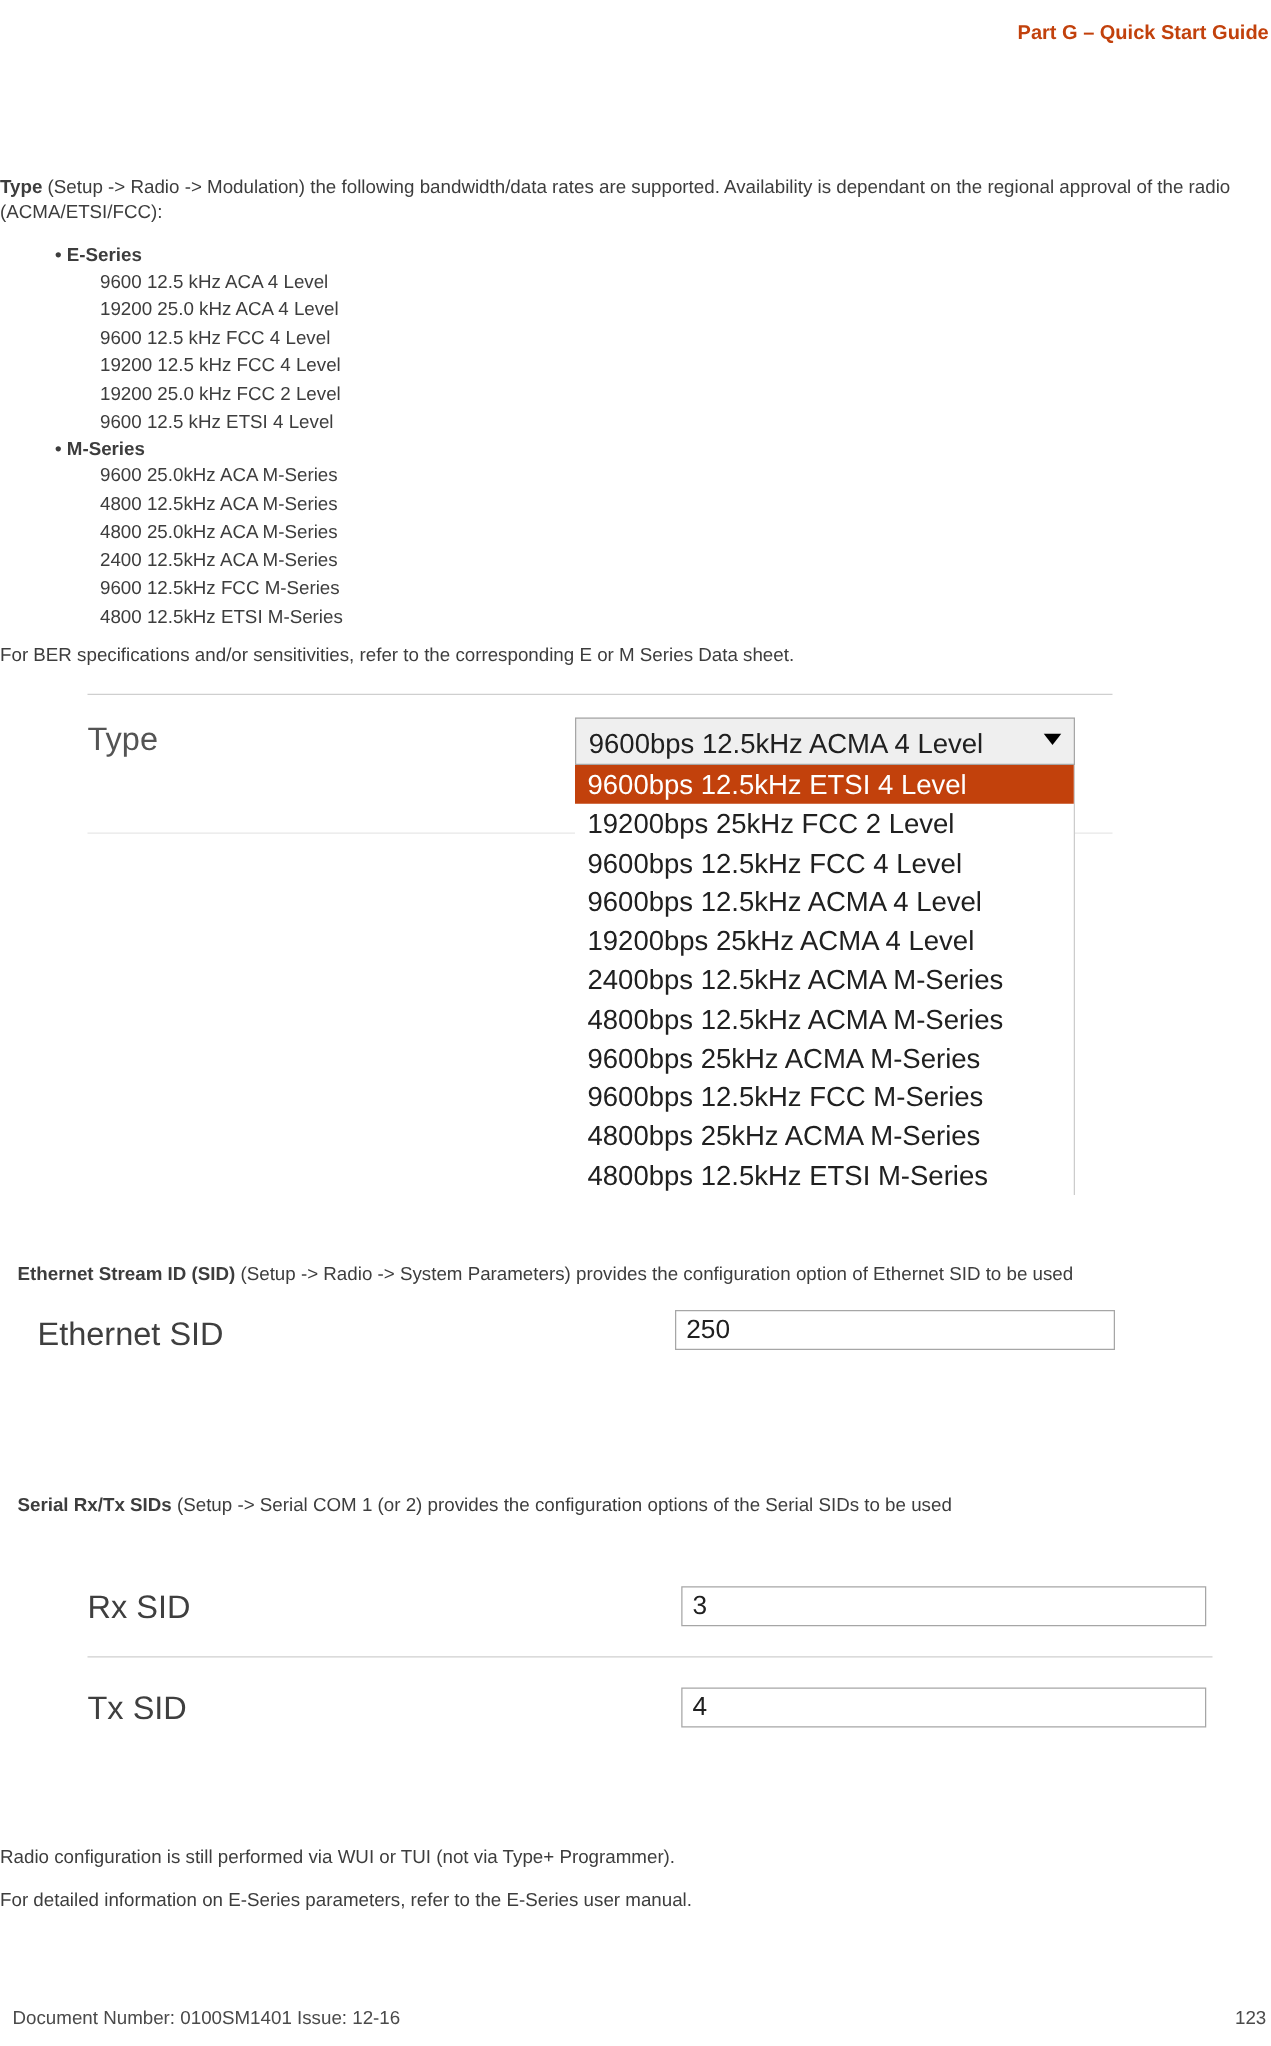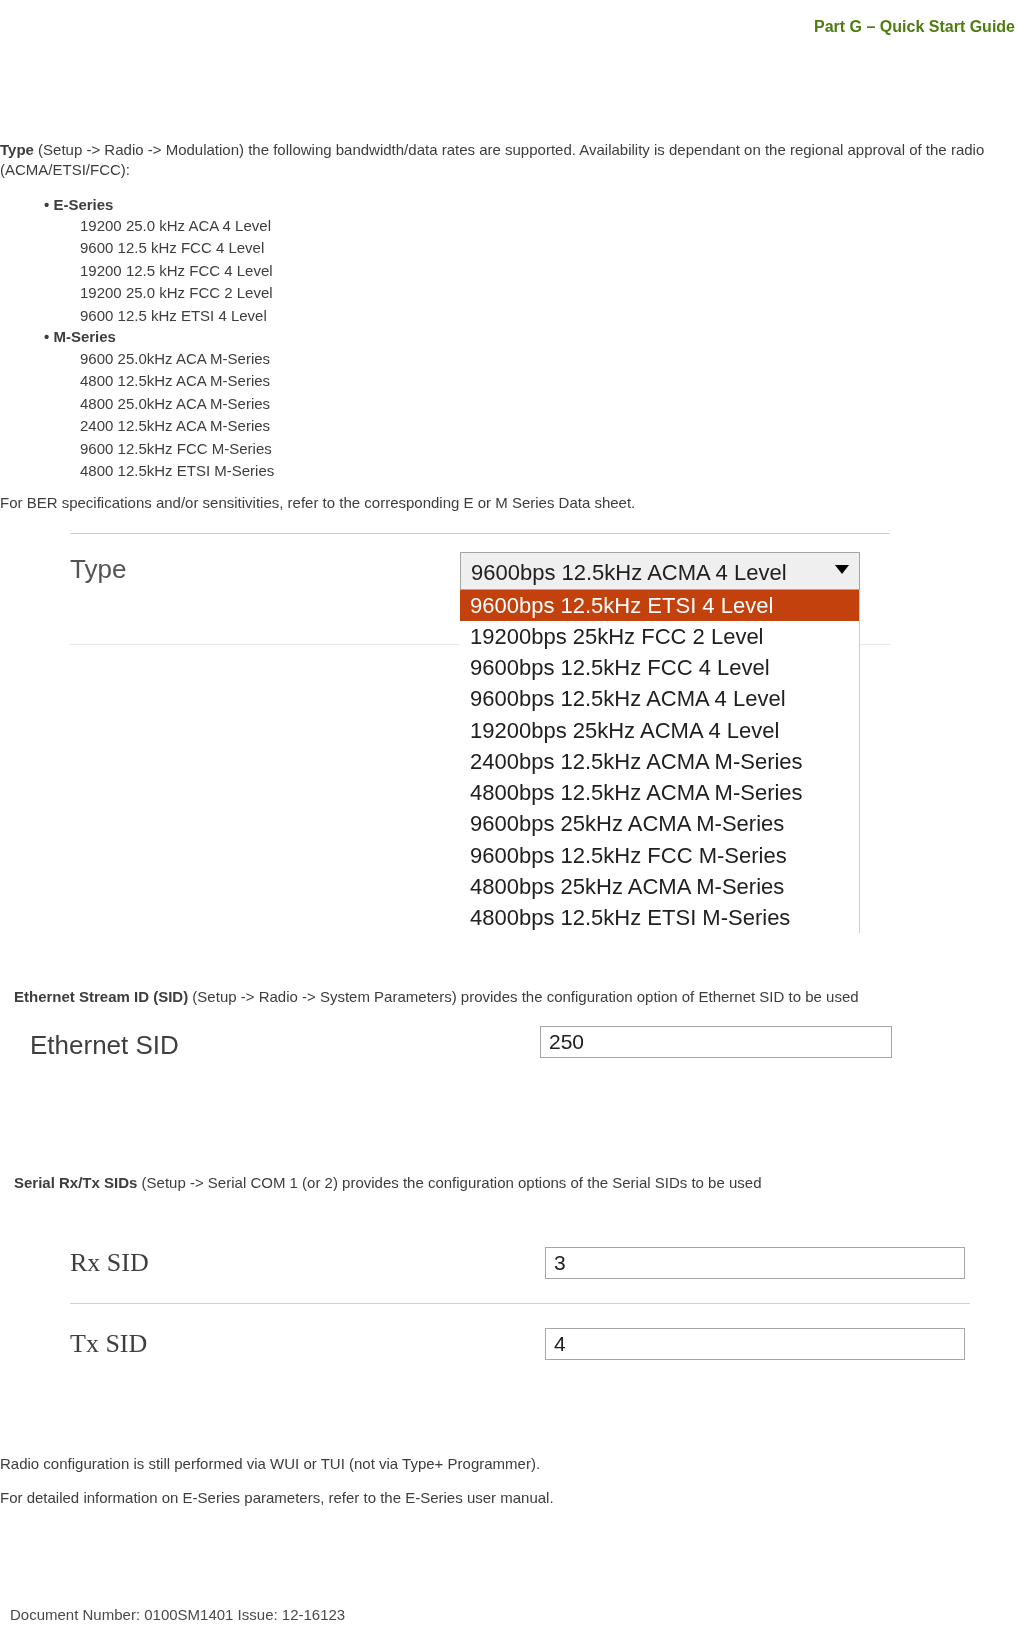--- a/index.html
+++ b/index.html
@@ -16,21 +16,21 @@
     height: 1637px;
     position: relative;
     box-sizing: border-box;
     padding: 20px 0 50px 0;
   }
   .header-right {
     position: absolute;
     right: 2px;
     top: 16px;
     font-weight: 700;
-    color: #4d7c0f;
+    color: #c2410c;
     font-size: 16px;
   }
   .page-content {
     padding-top: 120px;
   }
   p {
     margin: 0 0 14px 0;
   }
   .bold {
     font-weight: 700;
@@ -160,31 +160,32 @@
     flex-direction: row;
     align-items: center;
     height: 80px;
     border-bottom: 1px solid #cfcfcf;
   }
   .sid-row:last-child {
     border-bottom: none;
   }
   .sid-label {
     font-size: 26px;
-    font-family: Liberation Serif, serif;
+    font-family: Liberation Sans, sans-serif;
     color: #3f3f3f;
     flex: 0 0 475px;
   }
 
   .footer {
     position: absolute;
     left: 10px;
     right: 0;
     bottom: 12px;
     display: flex;
+    justify-content: space-between;
     font-size: 15px;
     color: #4a4a4a;
   }
   .footer-right {
     padding-right: 4px;
   }
 </style>
 </head>
 <body>
 
@@ -195,20 +196,21 @@
   <div class="page-content">
 
     <p>
       <span class="bold">Type</span><span> (Setup -&gt; Radio -&gt; Modulation) the following bandwidth/data rates are supported. Availability is dependant on the regional approval of the radio (ACMA/ETSI/FCC):</span>
     </p>
 
     <div class="two-col">
       <div class="col">
         <div class="bullet-head">E-Series</div>
         <div class="sub-list">
+          <div>9600 12.5 kHz ACA 4 Level</div>
           <div>19200 25.0 kHz ACA 4 Level</div>
           <div>9600 12.5 kHz FCC 4 Level</div>
           <div>19200 12.5 kHz FCC 4 Level</div>
           <div>19200 25.0 kHz FCC 2 Level</div>
           <div>9600 12.5 kHz ETSI 4 Level</div>
         </div>
       </div>
       <div class="col">
         <div class="bullet-head">M-Series</div>
         <div class="sub-list">

